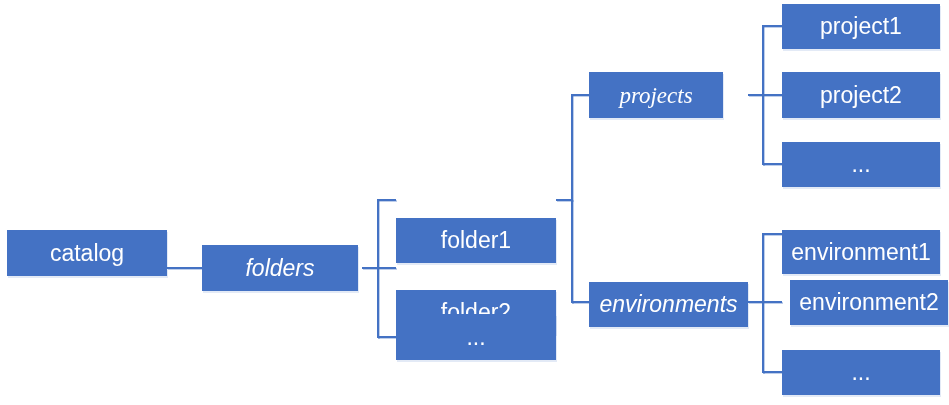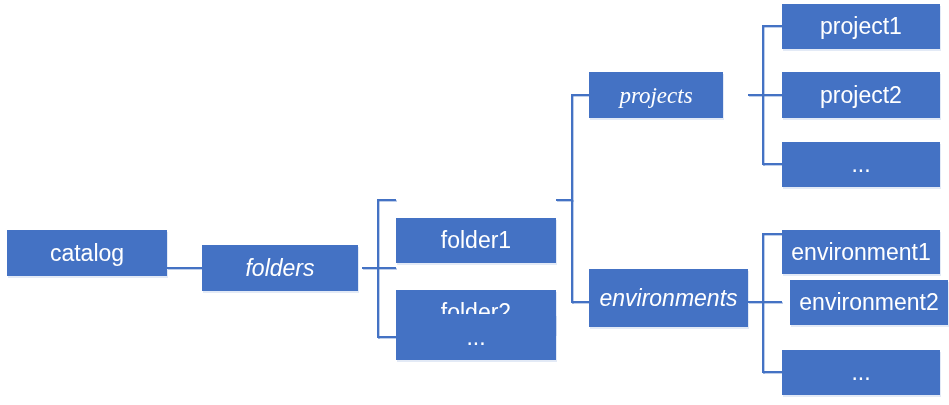--- a/index.html
+++ b/index.html
@@ -40,21 +40,21 @@
   
   #n-catalog      { left:   7px; top: 230px; width: 160px; height: 46px; }
   
   #n-folders      { left: 202px; top: 245px; width: 156px; height: 46px; }
   
   #n-folder1      { left: 396px; top: 178px; width: 160px; height: 45px; margin-top: 40px; }
   #n-folder2      { left: 396px; top: 246px; width: 160px; height: 44px; margin-top: 44px; }
   #n-folder-more  { left: 396px; top: 314px; width: 160px; height: 46px; }
   
   #n-projects     { left: 589px; top:  72px; width: 134px; height: 46px; font-family: Liberation Serif, serif; }
-  #n-environments { left: 589px; top: 269px; width: 159px; height: 58px; }
+  #n-environments { left: 589px; top: 282px; width: 159px; height: 45px; }
   
   #n-project1         { left: 782px; top:   4px; width: 158px; height: 45px; }
   #n-project2         { left: 782px; top:  72px; width: 158px; height: 46px; }
   #n-project-more     { left: 782px; top: 142px; width: 158px; height: 45px; }
   #n-environment1     { left: 782px; top: 212px; width: 158px; height: 44px; margin-top: 18px; }
   #n-environment2     { left: 782px; top: 280px; width: 158px; height: 45px; margin-left: 8px; }
   #n-environment-more { left: 782px; top: 350px; width: 158px; height: 45px; }
 
   
   #l-catalog-folders   { left: 167px; top: 267px; width: 35px; }

